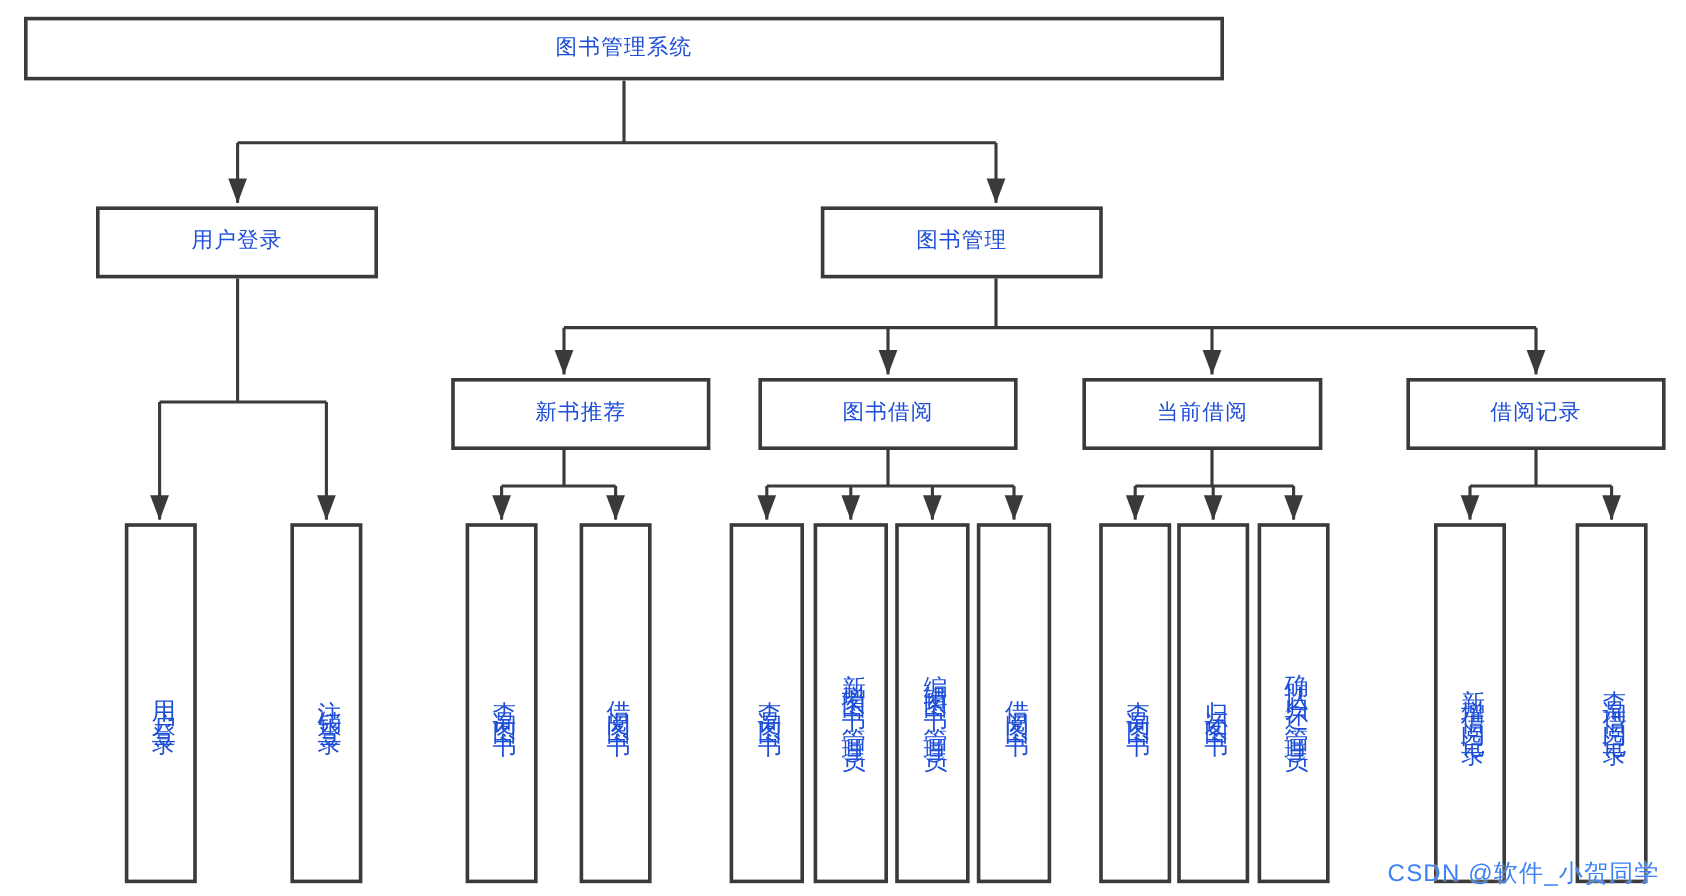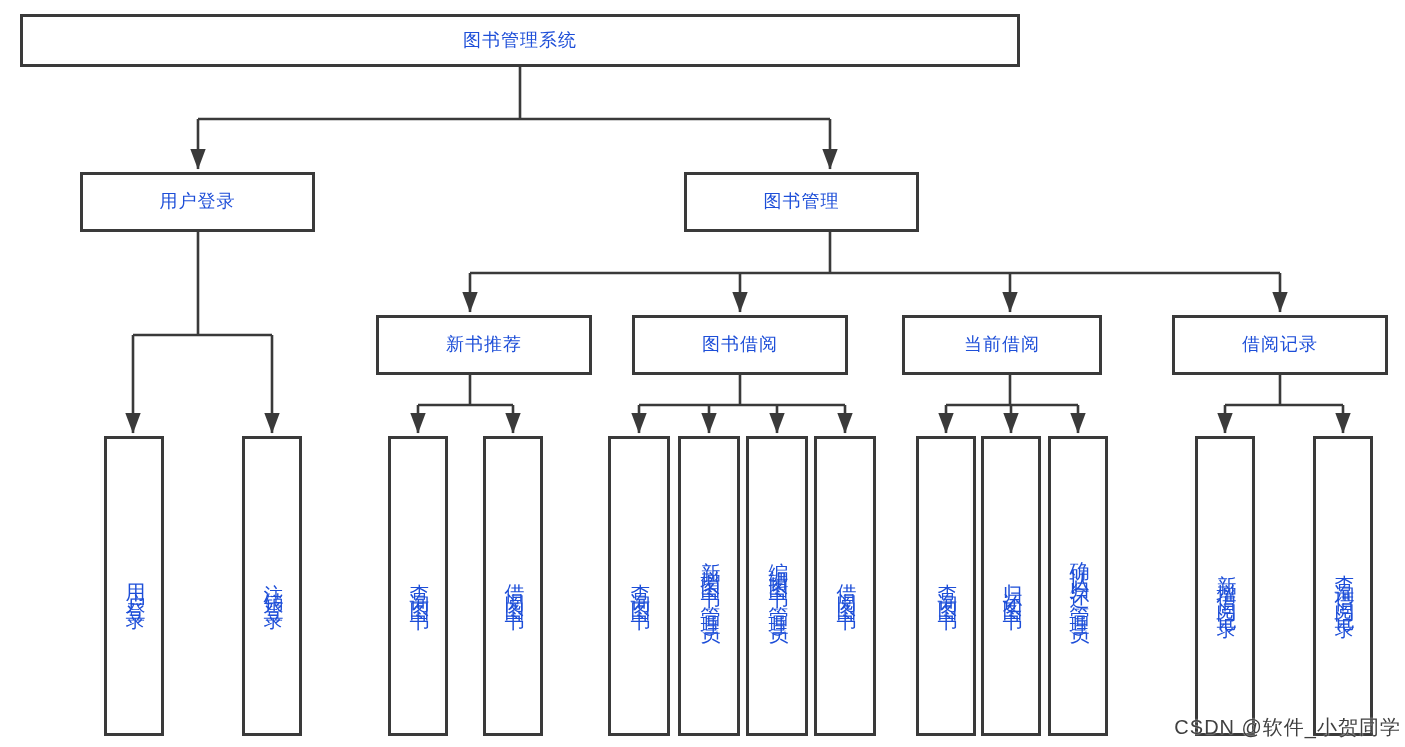--- a/index.html
+++ b/index.html
@@ -30,23 +30,23 @@
   .leaf .lbl{
     writing-mode:vertical-rl;
     text-orientation:mixed;
     font-size:20px;
     letter-spacing:9px;
     line-height:1;
     white-space:nowrap;
   }
   .watermark{
     position:absolute;
-    top:714px;right:4px;
+    top:714px;right:22px;
     font-size:20px;
-    color:#404040;
+    color:#3b82f6;
     letter-spacing:1px;
     text-shadow:0 0 2px #ffffff;
     white-space:nowrap;
   }
 </style>
 </head>
 <body>
 
 <div class="stage">
 

